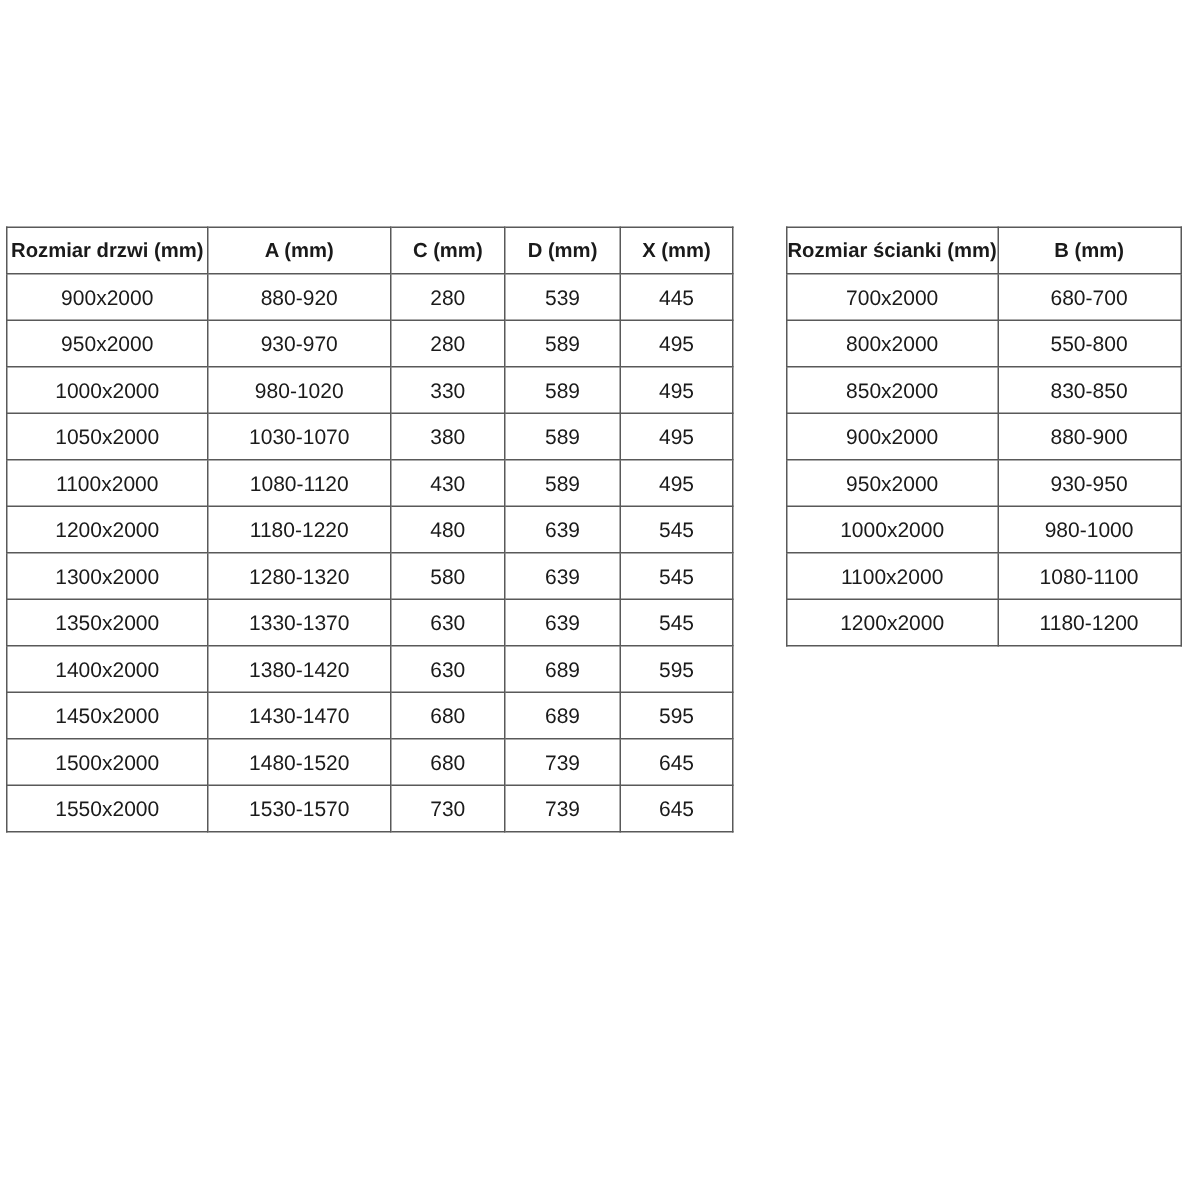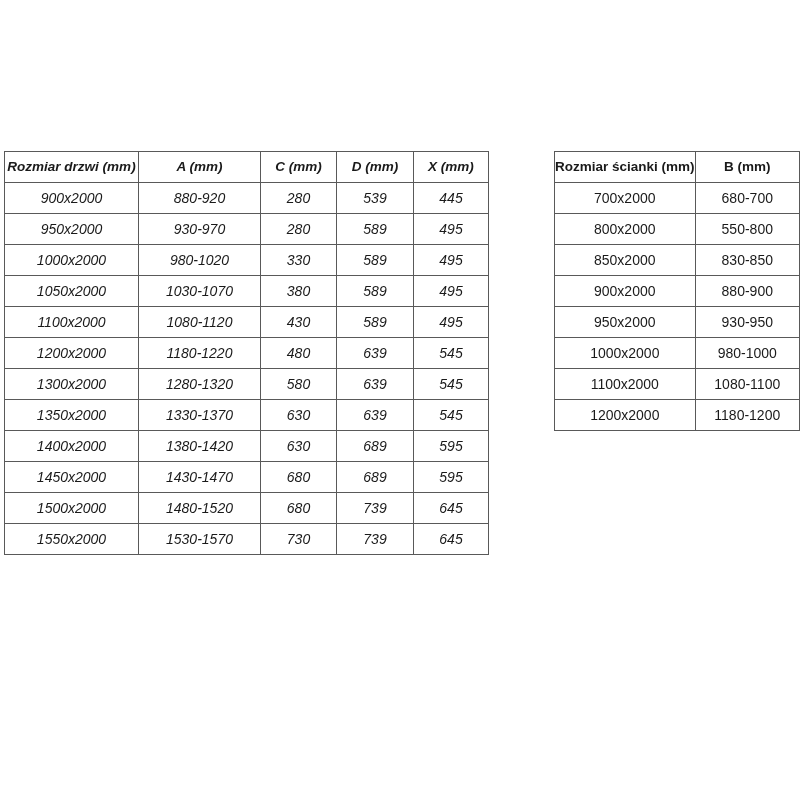--- a/index.html
+++ b/index.html
@@ -33,22 +33,22 @@
     color: #1a1a1a;
     font-size: 14px;
     line-height: 1;
     white-space: nowrap;
     overflow: hidden;
   }
   table.spec th {
     font-weight: bold;
     font-size: 13.5px;
   }
-  #door-table  { left: 4px;   top: 151px; font-style: italic; }
-  #wall-table  { left: 554px; top: 151px; }
+  #door-table  { left: 4px;   top: 151px; }
+  #wall-table  { left: 524px; top: 151px; }
 
   #door-table col:nth-child(1) { width: 134px; }
   #door-table col:nth-child(2) { width: 122px; }
   #door-table col:nth-child(3) { width: 76px;  }
   #door-table col:nth-child(4) { width: 77px;  }
   #door-table col:nth-child(5) { width: 75px;  }
 
   #wall-table col:nth-child(1) { width: 137px; }
   #wall-table col:nth-child(2) { width: 122px; }
 </style>

